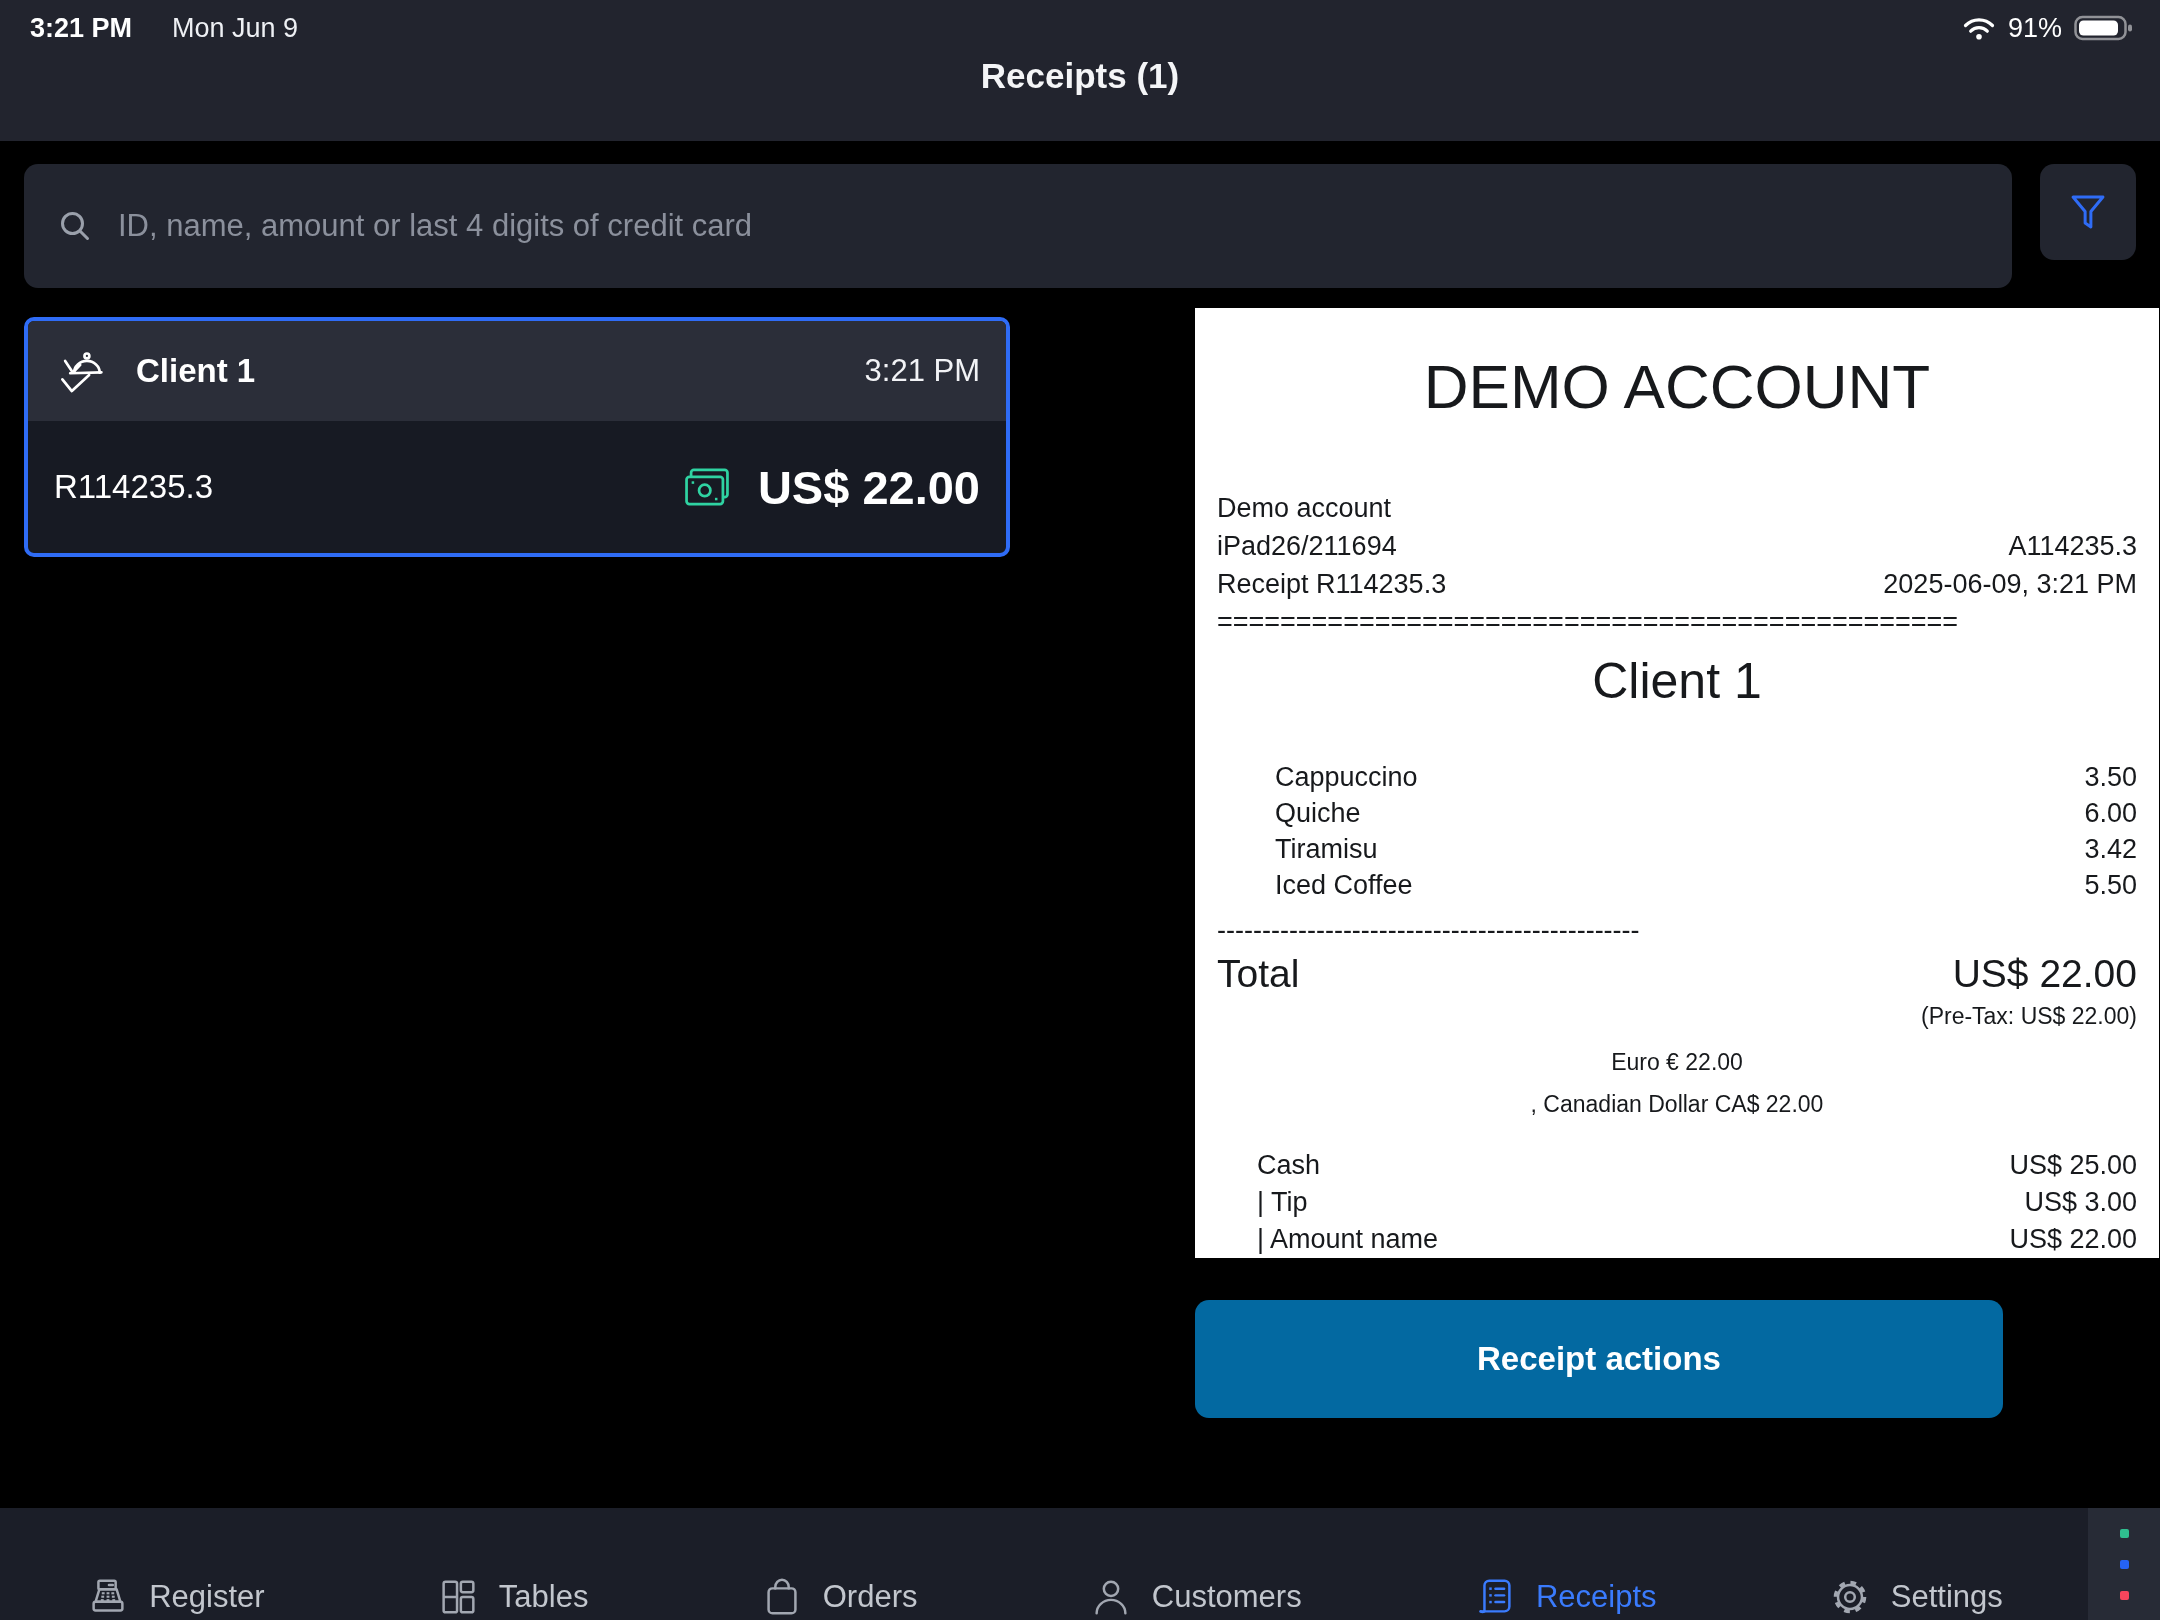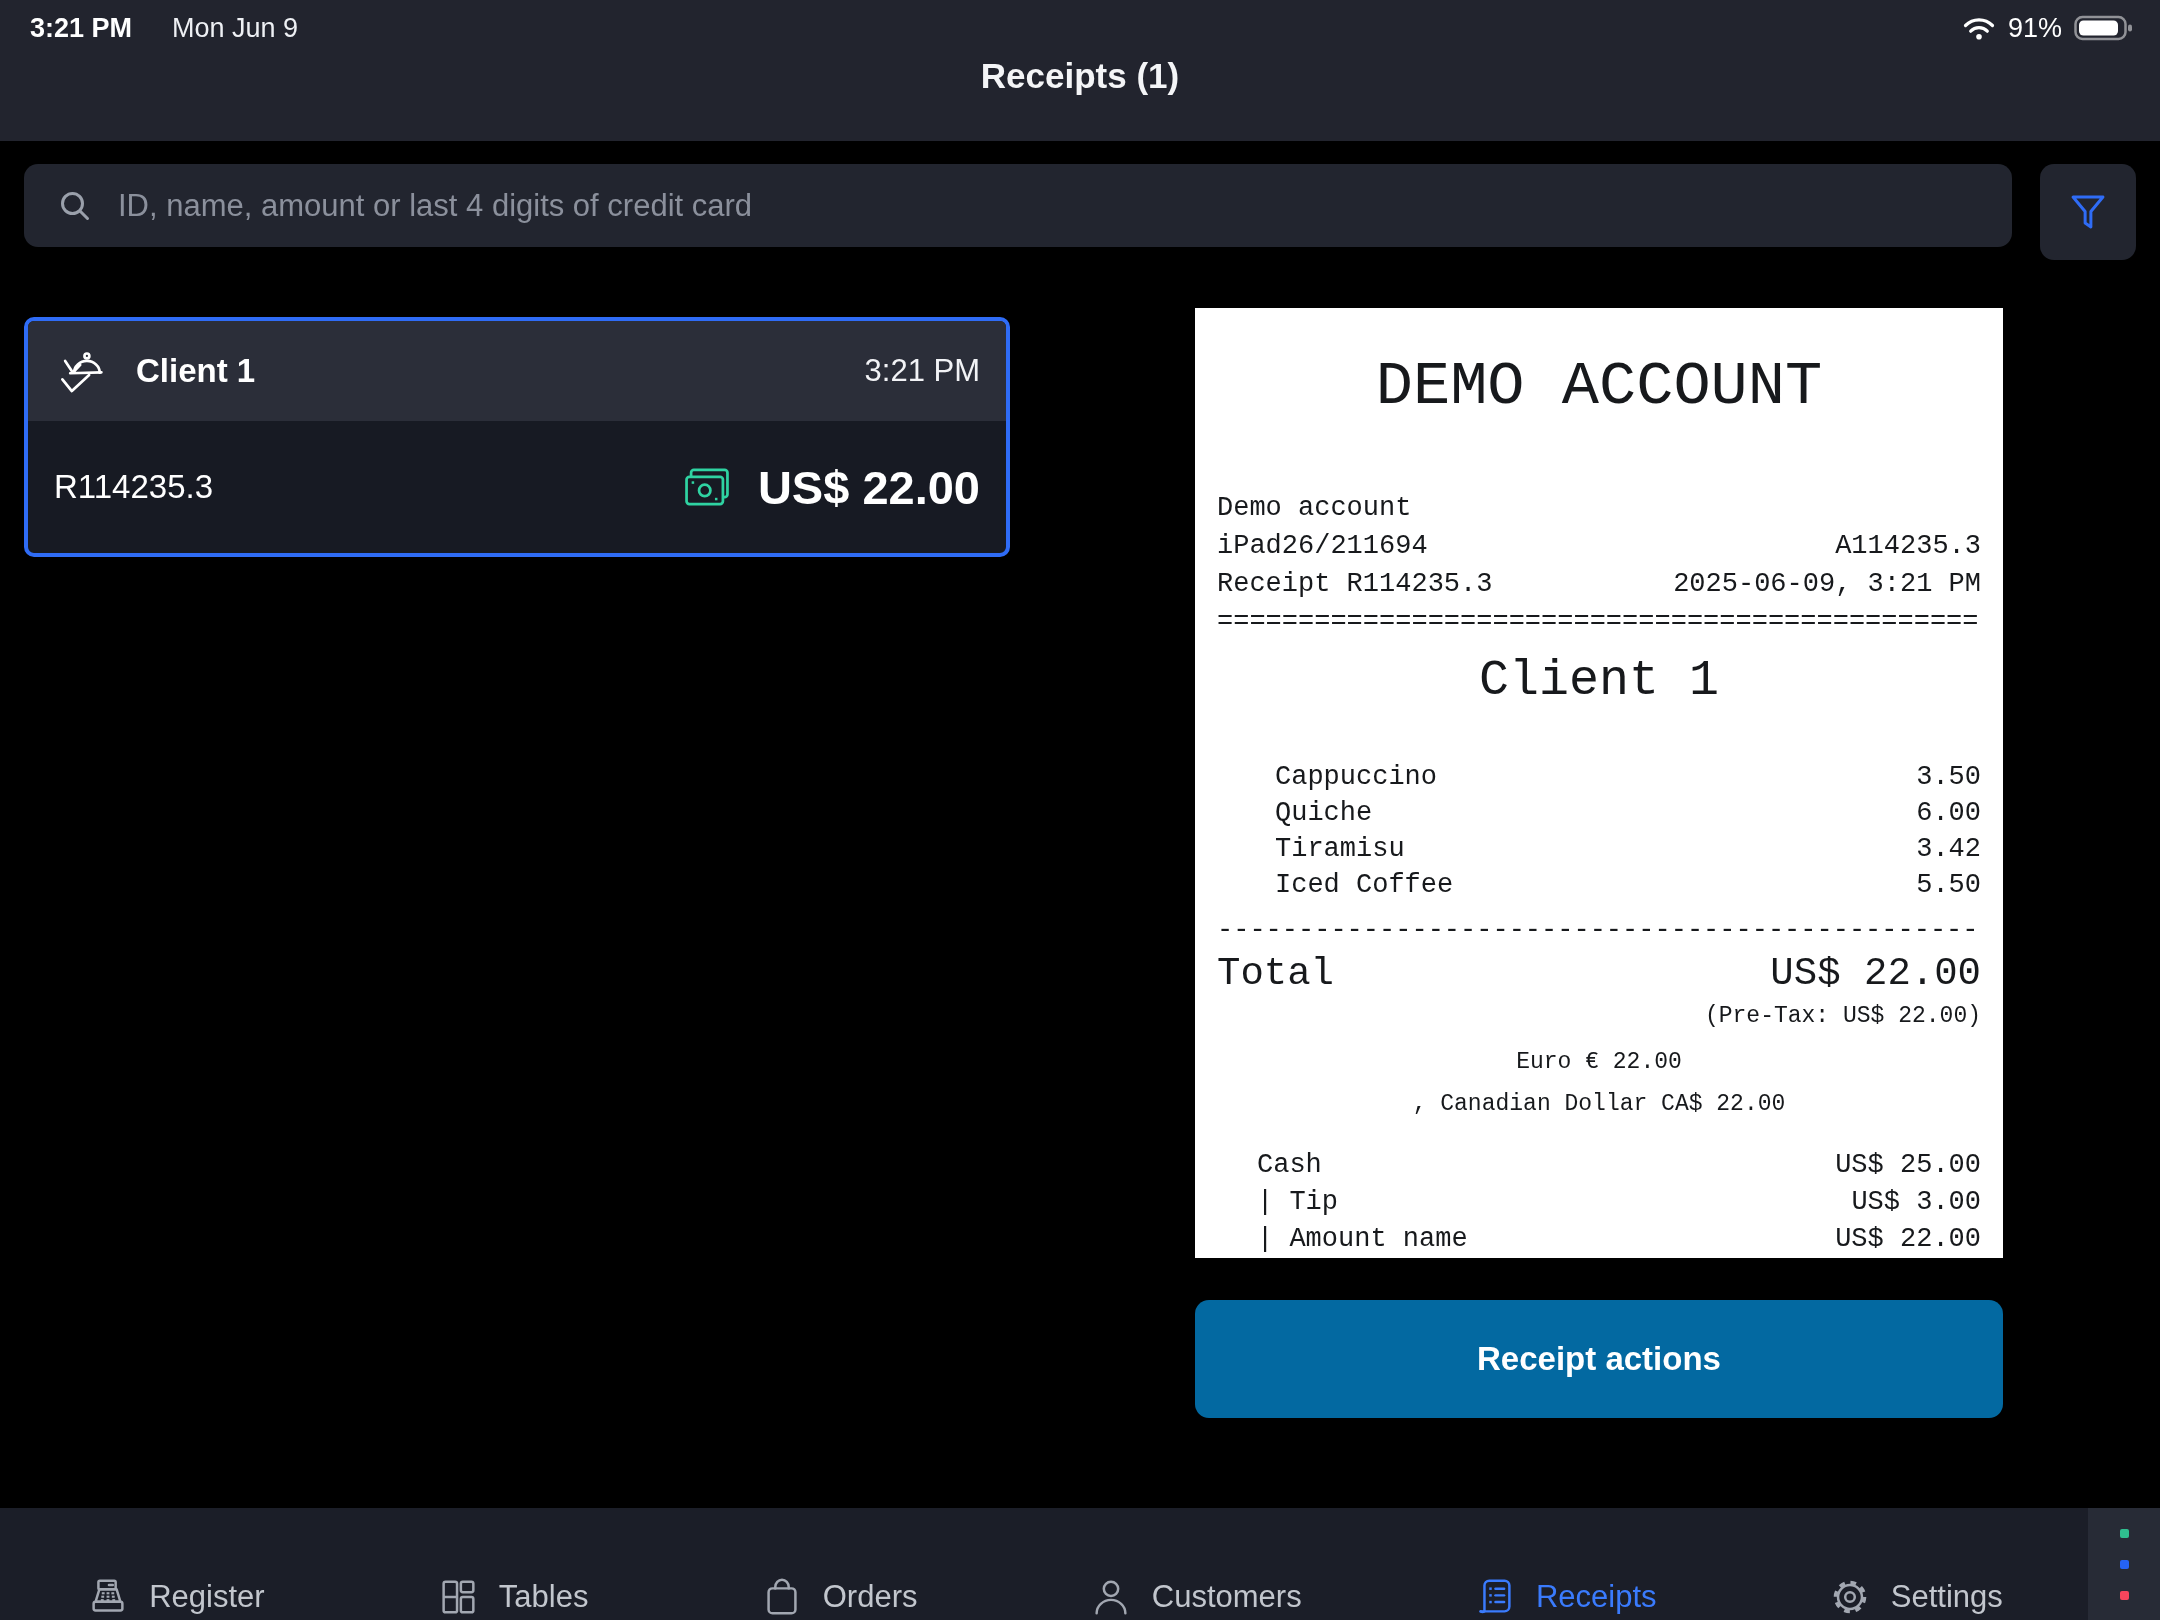--- a/index.html
+++ b/index.html
@@ -9,43 +9,43 @@
   
   .app-header{position:absolute;top:0;left:0;right:0;height:141px;background:#22242e;}
   .status-bar{position:absolute;top:8px;left:30px;right:26px;height:40px;display:flex;align-items:center;}
   .sb-left{display:flex;gap:40px;font-size:27px;}
   .sb-time{font-weight:700;color:#ffffff;}
   .sb-date{font-weight:500;color:#eef0f4;}
   .sb-right{margin-left:auto;display:flex;align-items:center;gap:12px;font-size:27px;font-weight:500;}
   .page-title{position:absolute;top:56px;left:0;right:0;text-align:center;font-size:35px;font-weight:700;color:#f4f5f7;}
 
   
-  .search-wrap{position:absolute;top:164px;left:24px;width:1988px;height:83px;background:#22252f;
+  .search-wrap{position:absolute;top:164px;left:24px;width:1988px;height:124px;background:#22252f;
                border-radius:14px;display:flex;align-items:center;padding-left:32px;box-sizing:border-box;}
   .search-icon{display:flex;margin-right:22px;}
   .search-input{flex:1;background:transparent;border:none;outline:none;font-family:"Liberation Sans",sans-serif;
                 font-size:31px;color:#e8eaef;padding-right:30px;}
   .search-input::placeholder{color:#8b909c;}
   .filter-button{position:absolute;top:164px;right:24px;width:96px;height:96px;background:#22252f;
                  border-radius:14px;display:flex;align-items:center;justify-content:center;cursor:pointer;}
 
   
   .receipt-card{position:absolute;top:317px;left:24px;width:978px;border:4px solid #2f6cf6;border-radius:10px;
                 overflow:hidden;background:#171a23;cursor:pointer;}
   .card-header{height:100px;background:#2b2e39;display:flex;align-items:center;padding:0 26px;gap:24px;}
   .client-name{font-size:33px;font-weight:700;color:#fff;}
   .receipt-time{margin-left:auto;font-size:31px;color:#f2f3f6;}
   .card-body{height:132px;display:flex;align-items:center;padding:0 26px;}
   .receipt-id{font-size:33px;color:#ffffff;}
   .amount-wrap{margin-left:auto;display:flex;align-items:center;gap:26px;}
   .receipt-amount{font-size:47px;font-weight:700;color:#fff;}
 
   
-  .receipt-preview{position:absolute;top:308px;left:1195px;width:808px;height:950px;background:#ffffff;
-                   color:#17191c;font-family:Liberation Mono, monospace;overflow:hidden;
+  .receipt-preview{position:absolute;top:308px;left:1195px;width:964px;height:950px;background:#ffffff;
+                   color:#17191c;font-family:Liberation Sans, sans-serif;overflow:hidden;
                    box-sizing:border-box;padding:0 22px;}
   .r-merchant{margin-top:38px;text-align:center;font-size:62px;line-height:81px;white-space:nowrap;}
   .r-meta{margin-top:62px;font-size:27px;line-height:38px;}
   .r-meta-row{display:flex;justify-content:space-between;white-space:nowrap;}
   .r-divider{font-size:27px;line-height:38px;white-space:nowrap;overflow:hidden;}
   .r-client{margin-top:8px;text-align:center;font-size:50px;line-height:64px;}
   .r-items{margin-top:46px;font-size:27px;line-height:36px;padding-left:58px;}
   .r-item{display:flex;justify-content:space-between;}
   .r-dash{margin-top:8px;}
   .r-total-row{margin-top:0;display:flex;justify-content:space-between;font-size:39px;line-height:50px;}

